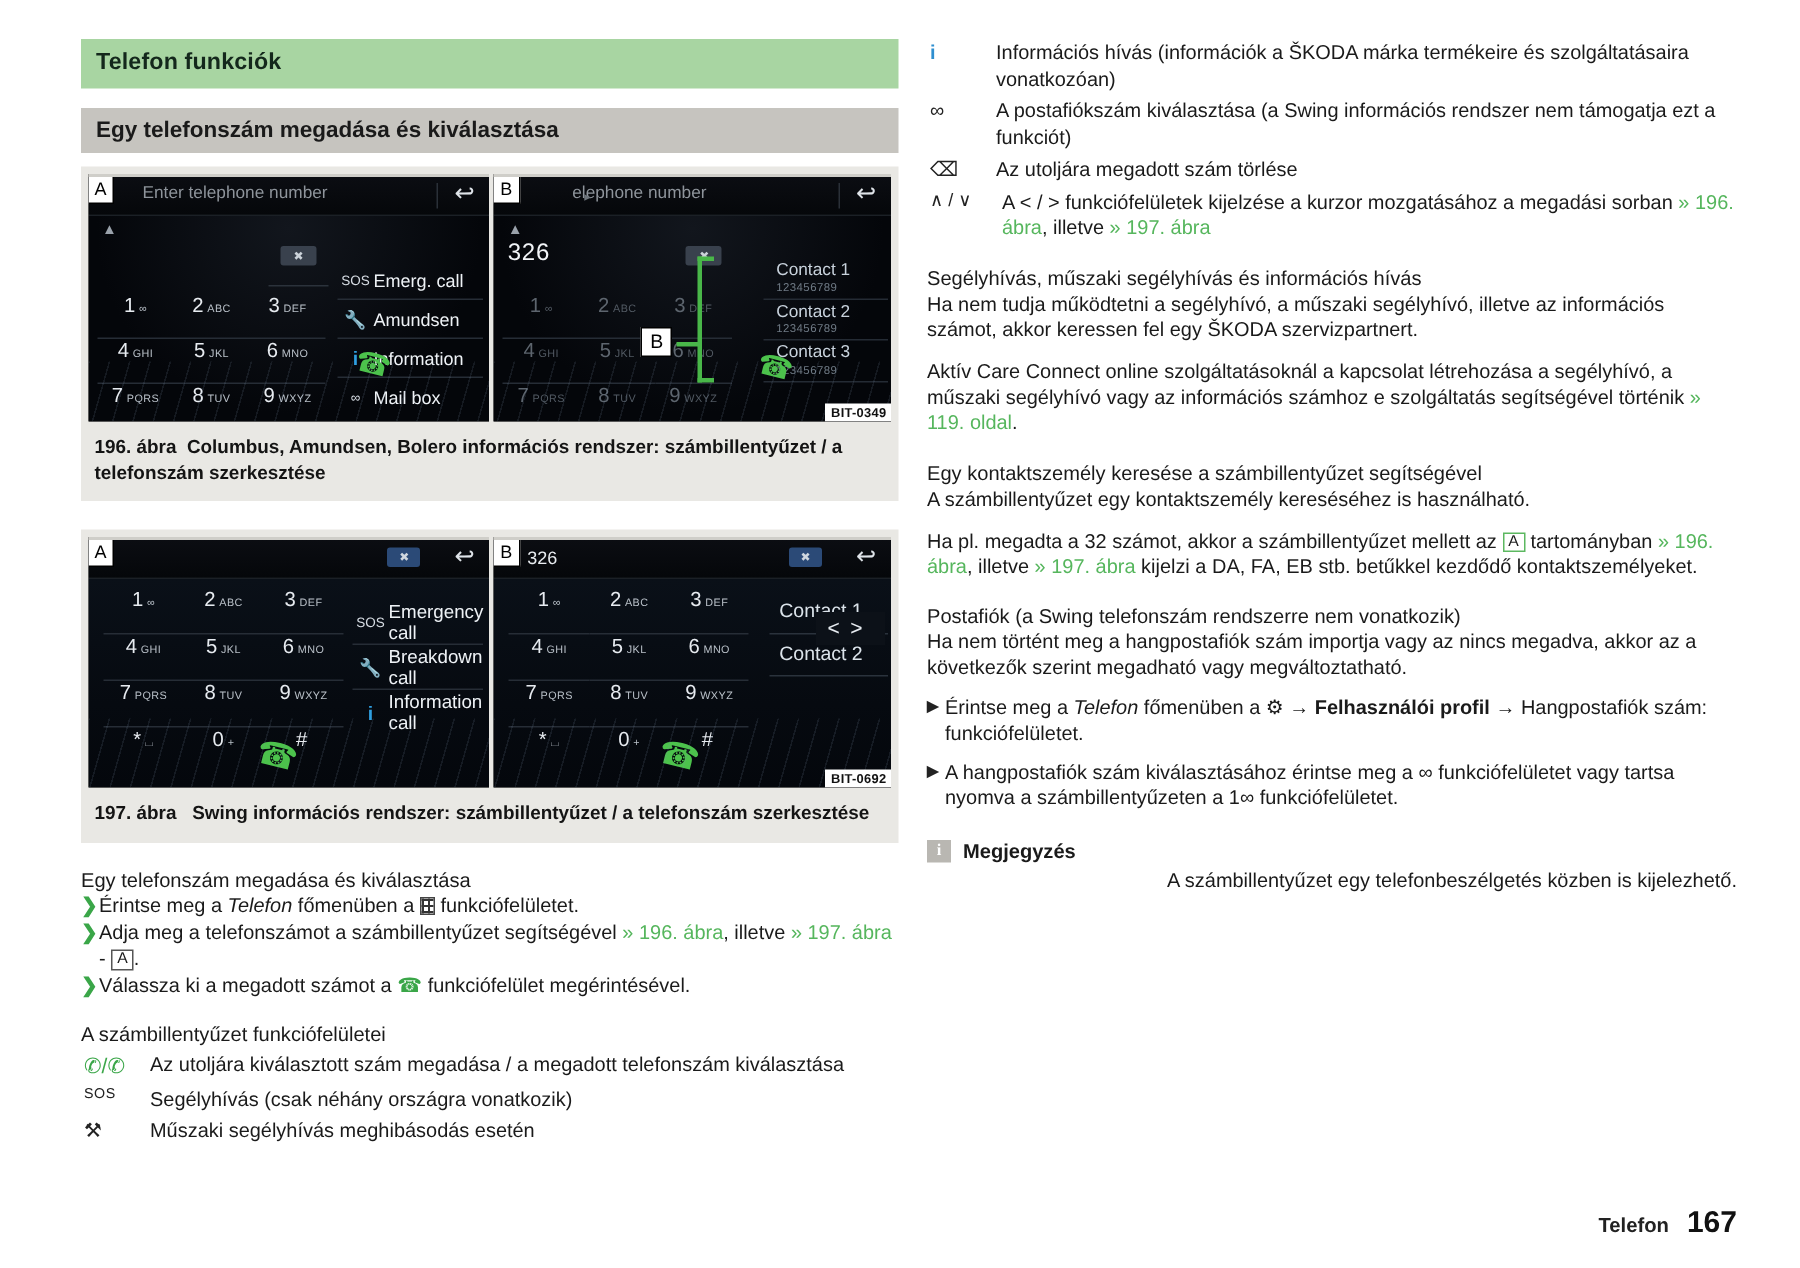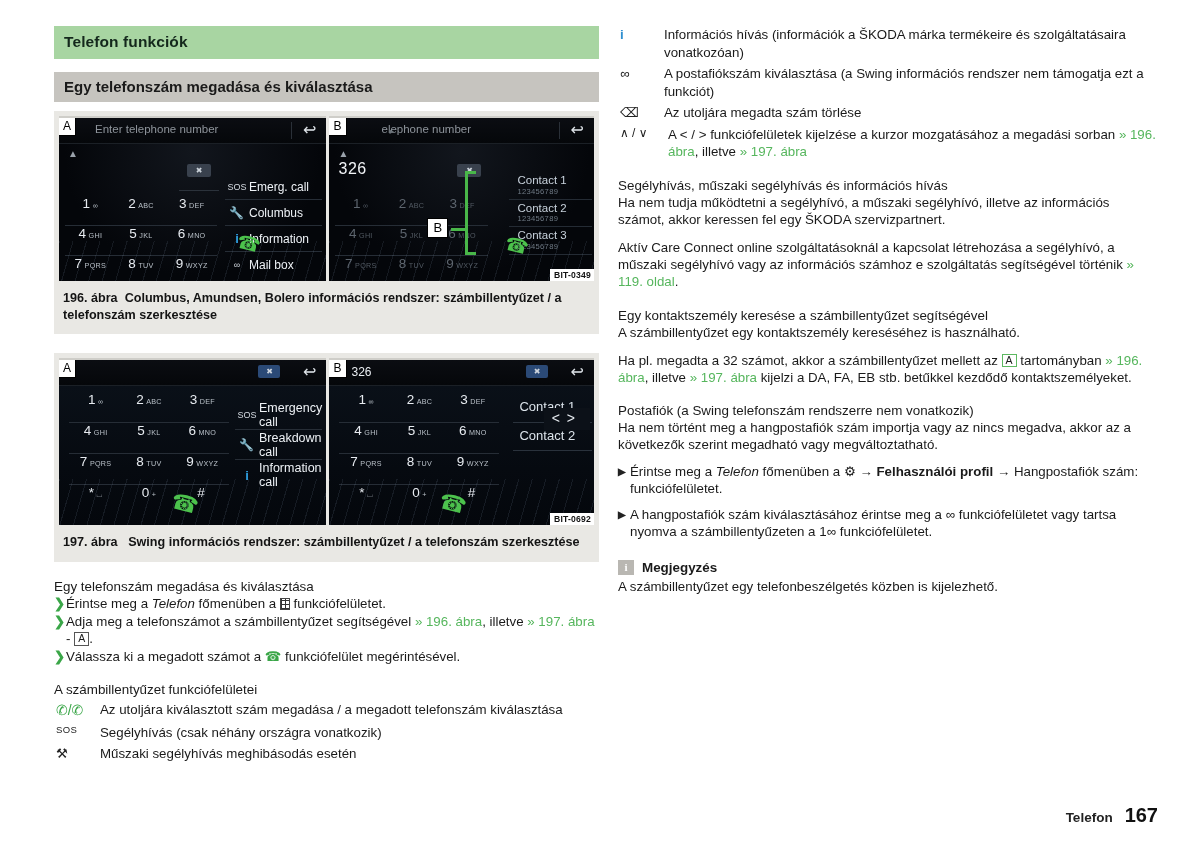--- a/index.html
+++ b/index.html
@@ -272,21 +272,21 @@
 
   
   .note { margin-top:20px; }
   .note-head { display:flex; align-items:center; gap:8px; }
   .note-ic {
     width:16px; height:15px; background:#b9b7b2; color:#fff;
     font-size:11px; font-weight:bold; line-height:15px; text-align:center;
     font-family:"Liberation Serif", serif;
   }
   .note-title { font-weight:bold; font-size:13.4px; }
-  .note-body { font-size:13.3px; line-height:1.3; margin-top:3px; }
+  .note-body { font-size:13.3px; line-height:1.3; margin-top:3px;text-align:right; }
 
   
   .footer {
     position:absolute; right:42px; bottom:18px;
     display:flex; align-items:baseline; gap:12px;
   }
   .footer .f-sec { font-size:13.5px; font-weight:bold; color:#222; }
   .footer .f-num { font-size:20px; font-weight:bold; color:#111; }
 </style>
 </head>
@@ -358,21 +358,21 @@
               </div>
 
             </div>
             <div class="opts">
               <div class="opt">
                   <span class="ic">SOS</span>
                   <span>Emerg. call</span>
                 </div>
               <div class="opt">
                   <span class="ic wrench">🔧</span>
-                  <span>Columbus</span>
+                  <span>Amundsen</span>
                 </div>
               <div class="opt">
                   <span class="ic blue">i</span>
                   <span>Information</span>
                 </div>
               <div class="opt">
                   <span class="ic">∞</span>
                   <span>Mail box</span>
                 </div>
             </div>
@@ -687,21 +687,21 @@
       <div class="defrow" style="margin-top:0;">
         <span class="sym blue">i</span>
         <span class="dsc">Információs hívás (információk a ŠKODA márka termékeire és szolgáltatásaira vonatkozóan)</span>
       </div>
       <div class="defrow">
         <span class="sym">∞</span>
         <span class="dsc">A postafiókszám kiválasztása (a Swing információs rendszer nem támogatja ezt a funkciót)</span>
       </div>
       <div class="defrow">
         <span class="sym">⌫</span>
-        <span class="dsc">Az utoljára megadta szám törlése</span>
+        <span class="dsc">Az utoljára megadott szám törlése</span>
       </div>
       <div class="defrow">
         <span class="sym" style="width:50px;font-size:12px;">∧ / ∨</span>
         <span class="dsc"><span>A &lt; / &gt; funkciófelületek kijelzése a kurzor mozgatásához a megadási sorban </span><span class="ref">» 196. ábra</span><span>, illetve </span><span class="ref">» 197. ábra</span></span>
       </div>
     </div>
 
     <div class="h3">Segélyhívás, műszaki segélyhívás és információs hívás</div>
     <p class="txt">Ha nem tudja működtetni a segélyhívó, a műszaki segélyhívó, illetve az információs számot, akkor keressen fel egy ŠKODA szervizpartnert.</p>
 

